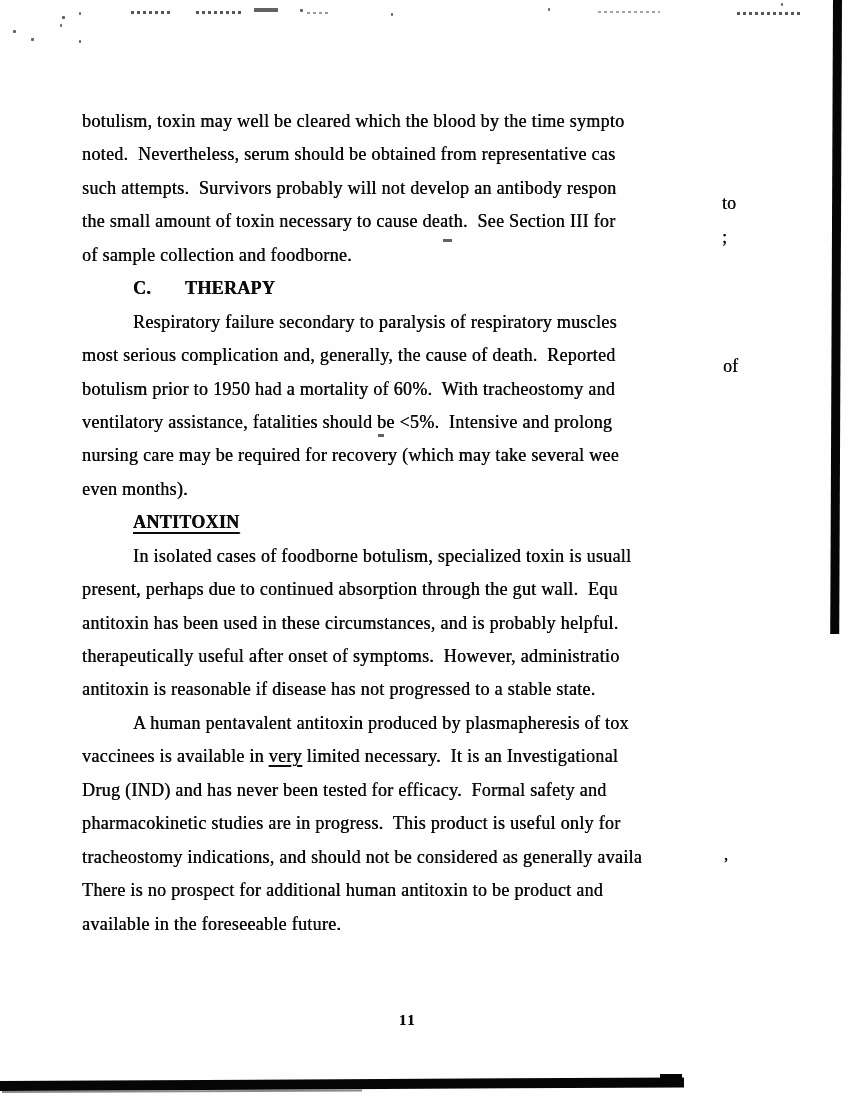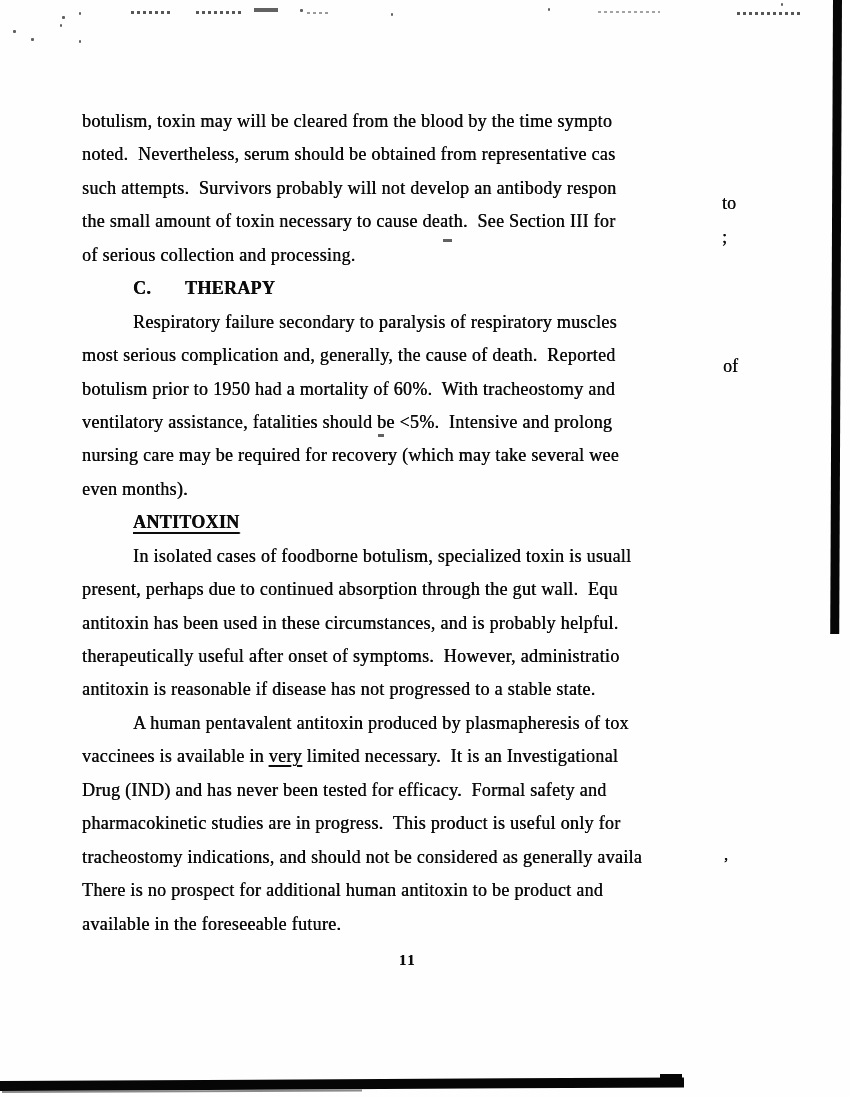--- a/index.html
+++ b/index.html
@@ -21,21 +21,21 @@
   .hu{text-decoration:underline;text-decoration-thickness:2px;text-underline-offset:4px;}
   .u{text-decoration:underline;text-decoration-thickness:1.5px;text-underline-offset:3px;}
   
   .frag{
     position:absolute;font-size:18px;line-height:20px;white-space:pre;
     text-shadow:0.35px 0 0 currentColor;
     margin-top:16px;
   }
   
   .page-number{
-    position:absolute;left:399px;top:953px;font-size:14px;font-weight:bold;
+    position:absolute;left:399px;top:1013px;font-size:14px;font-weight:bold;
     letter-spacing:2px;text-shadow:0.4px 0 0 currentColor;
   }
   
   .right-bar{
     position:absolute;left:833px;top:-2px;width:9px;height:636px;
     background:#060606;transform:rotate(0.25deg);transform-origin:top center;
   }
   .bottom-bar{
     position:absolute;left:-2px;top:1081px;width:686px;height:10px;
     background:#060606;transform:rotate(-0.3deg);transform-origin:left center;
@@ -78,25 +78,25 @@
   <div class="dot" style="left:79px;top:40px;width:2px;"></div>
   <div class="smear" style="left:443px;top:239px;width:9px;height:3px;"></div>
   <div class="smear" style="left:378px;top:434px;width:6px;height:3px;"></div>
 
   <div class="right-bar"></div>
   <div class="bottom-bar"></div>
   <div class="bottom-bar-nub"></div>
   <div class="bottom-bar-shadow"></div>
 
   <div class="text-block">
-    <p class="line">botulism, toxin may will be cleared from the blood by the time sympto</p>
+    <p class="line">botulism, toxin may well be cleared which the blood by the time sympto</p>
     <p class="line">noted.  Nevertheless, serum should be obtained from representative cas</p>
     <p class="line">such attempts.  Survivors probably will not develop an antibody respon</p>
     <p class="line">the small amount of toxin necessary to cause death.  See Section III for</p>
-    <p class="line">of serious collection and processing.</p>
+    <p class="line">of sample collection and foodborne.</p>
 
     <p class="line heading indent"><span class="hlabel">C.</span><span>THERAPY</span></p>
 
     <p class="line indent">Respiratory failure secondary to paralysis of respiratory muscles</p>
     <p class="line">most serious complication and, generally, the cause of death.  Reported</p>
     <p class="line">botulism prior to 1950 had a mortality of 60%.  With tracheostomy and</p>
     <p class="line">ventilatory assistance, fatalities should be &lt;5%.  Intensive and prolong</p>
     <p class="line">nursing care may be required for recovery (which may take several wee</p>
     <p class="line">even months).</p>
 

